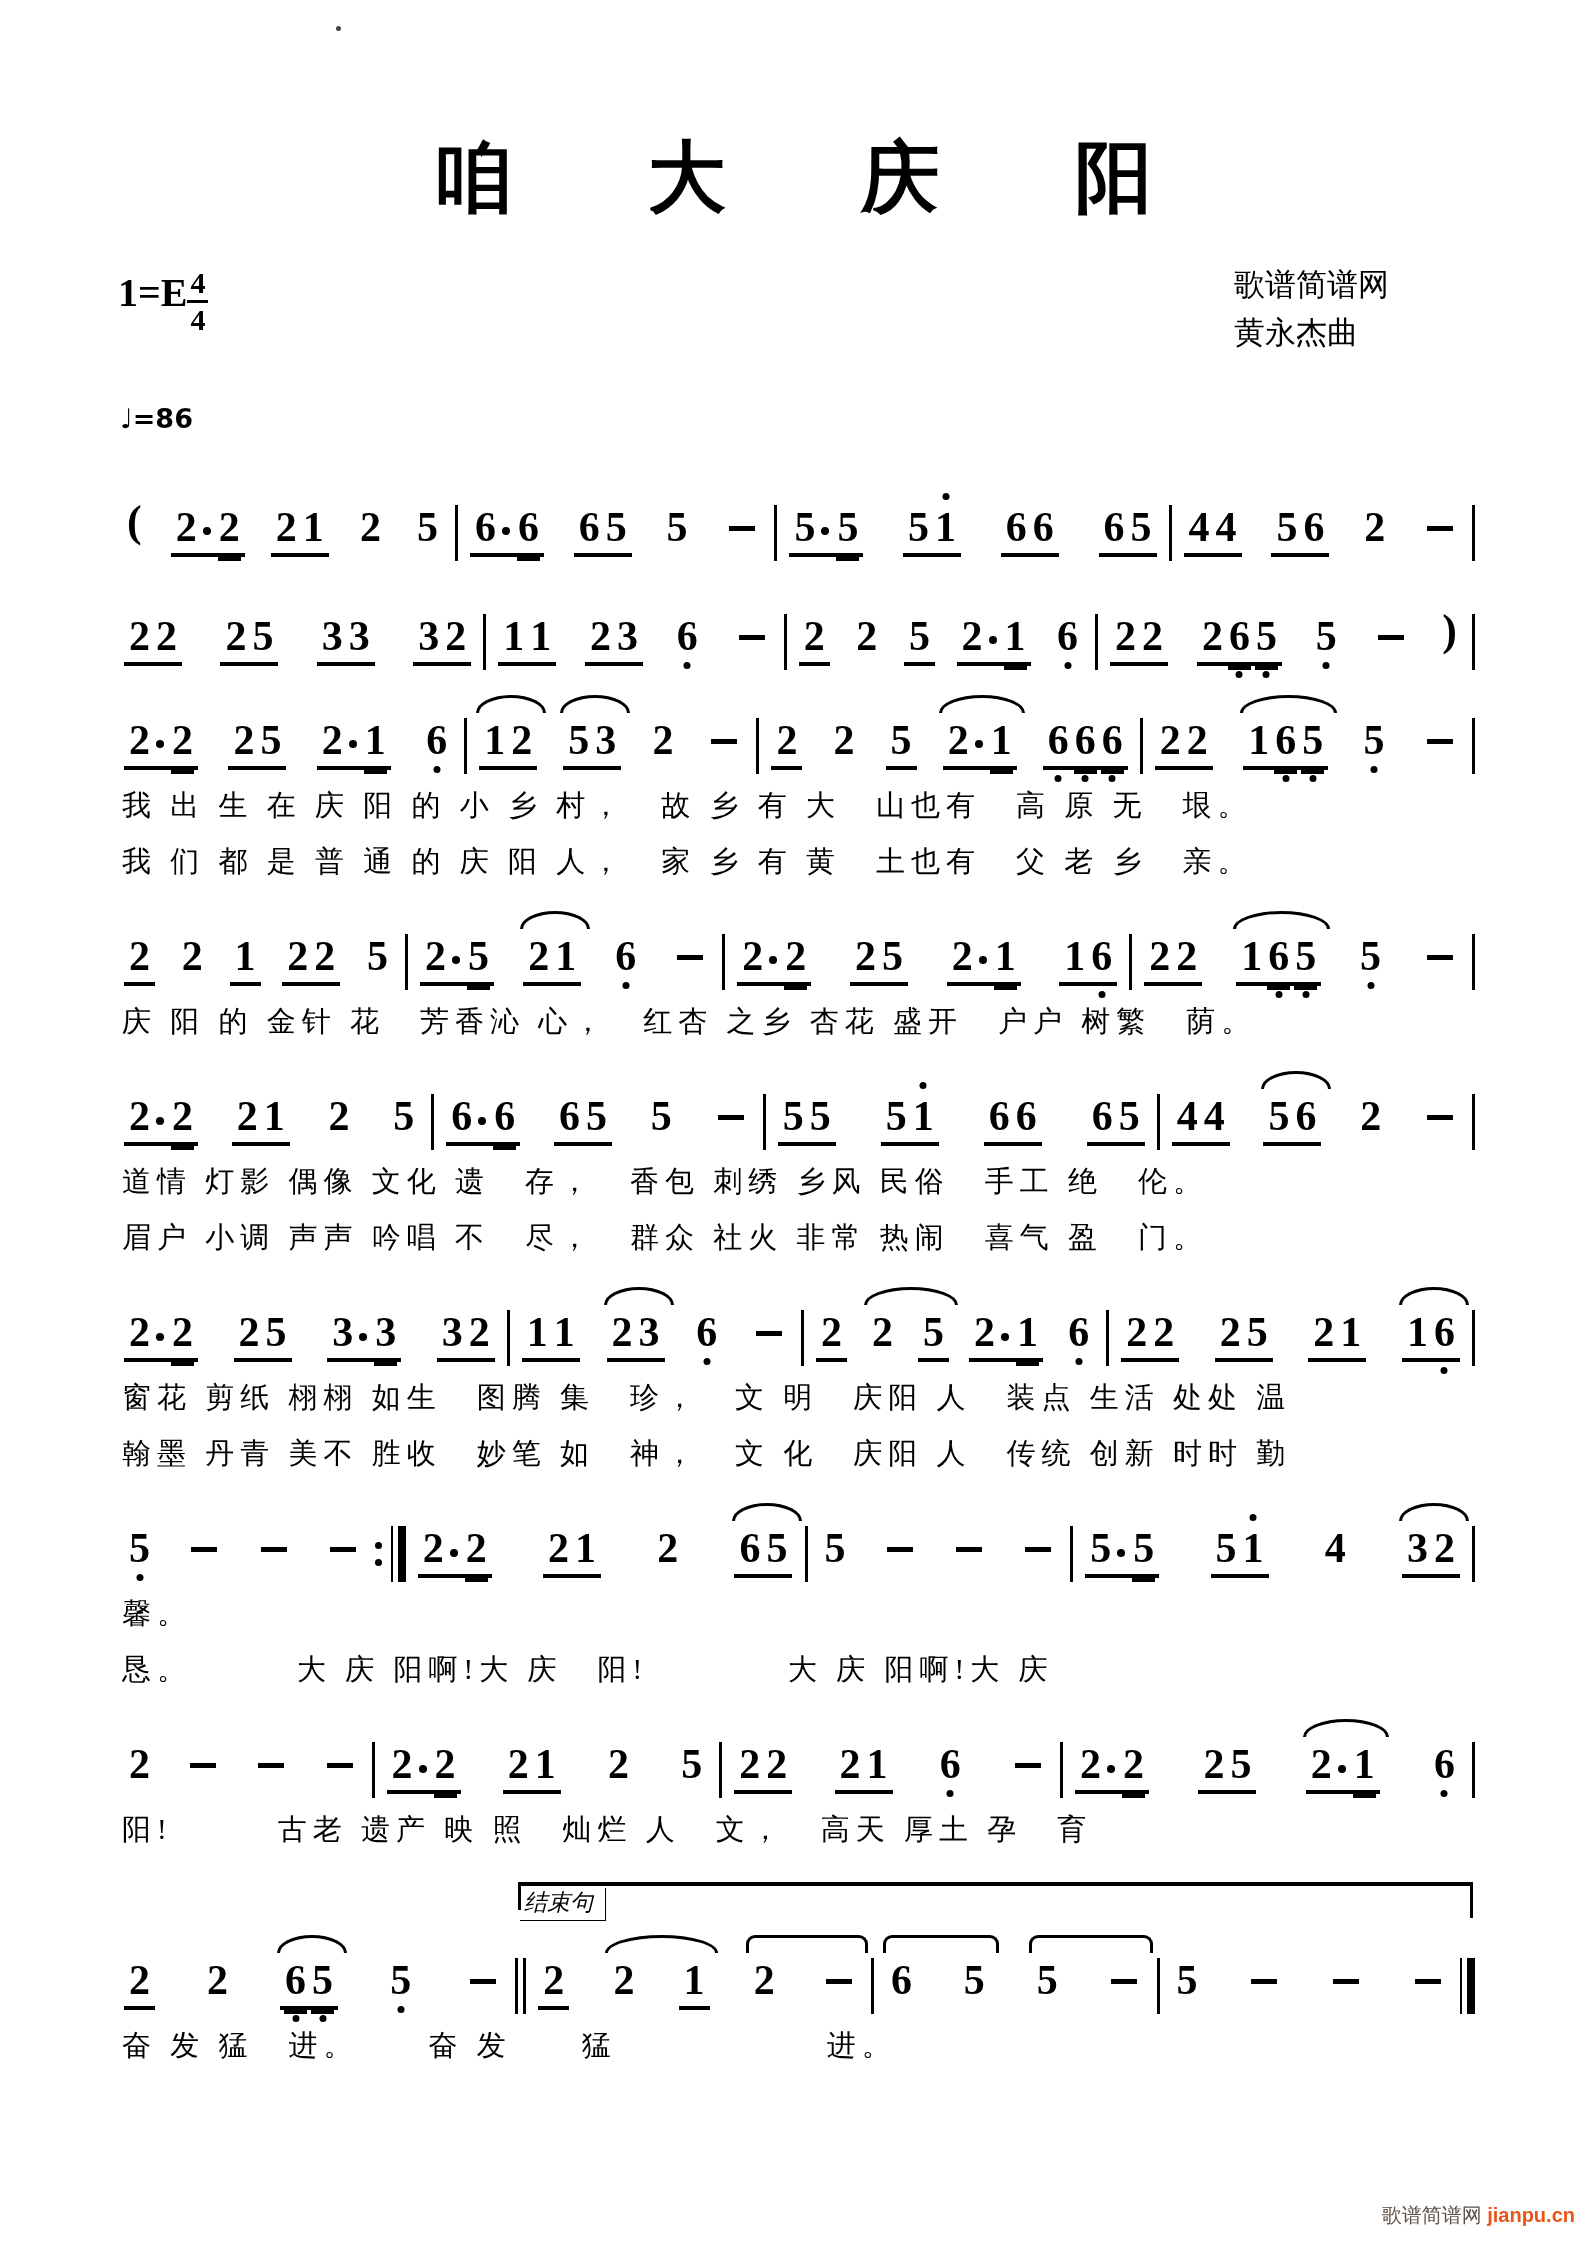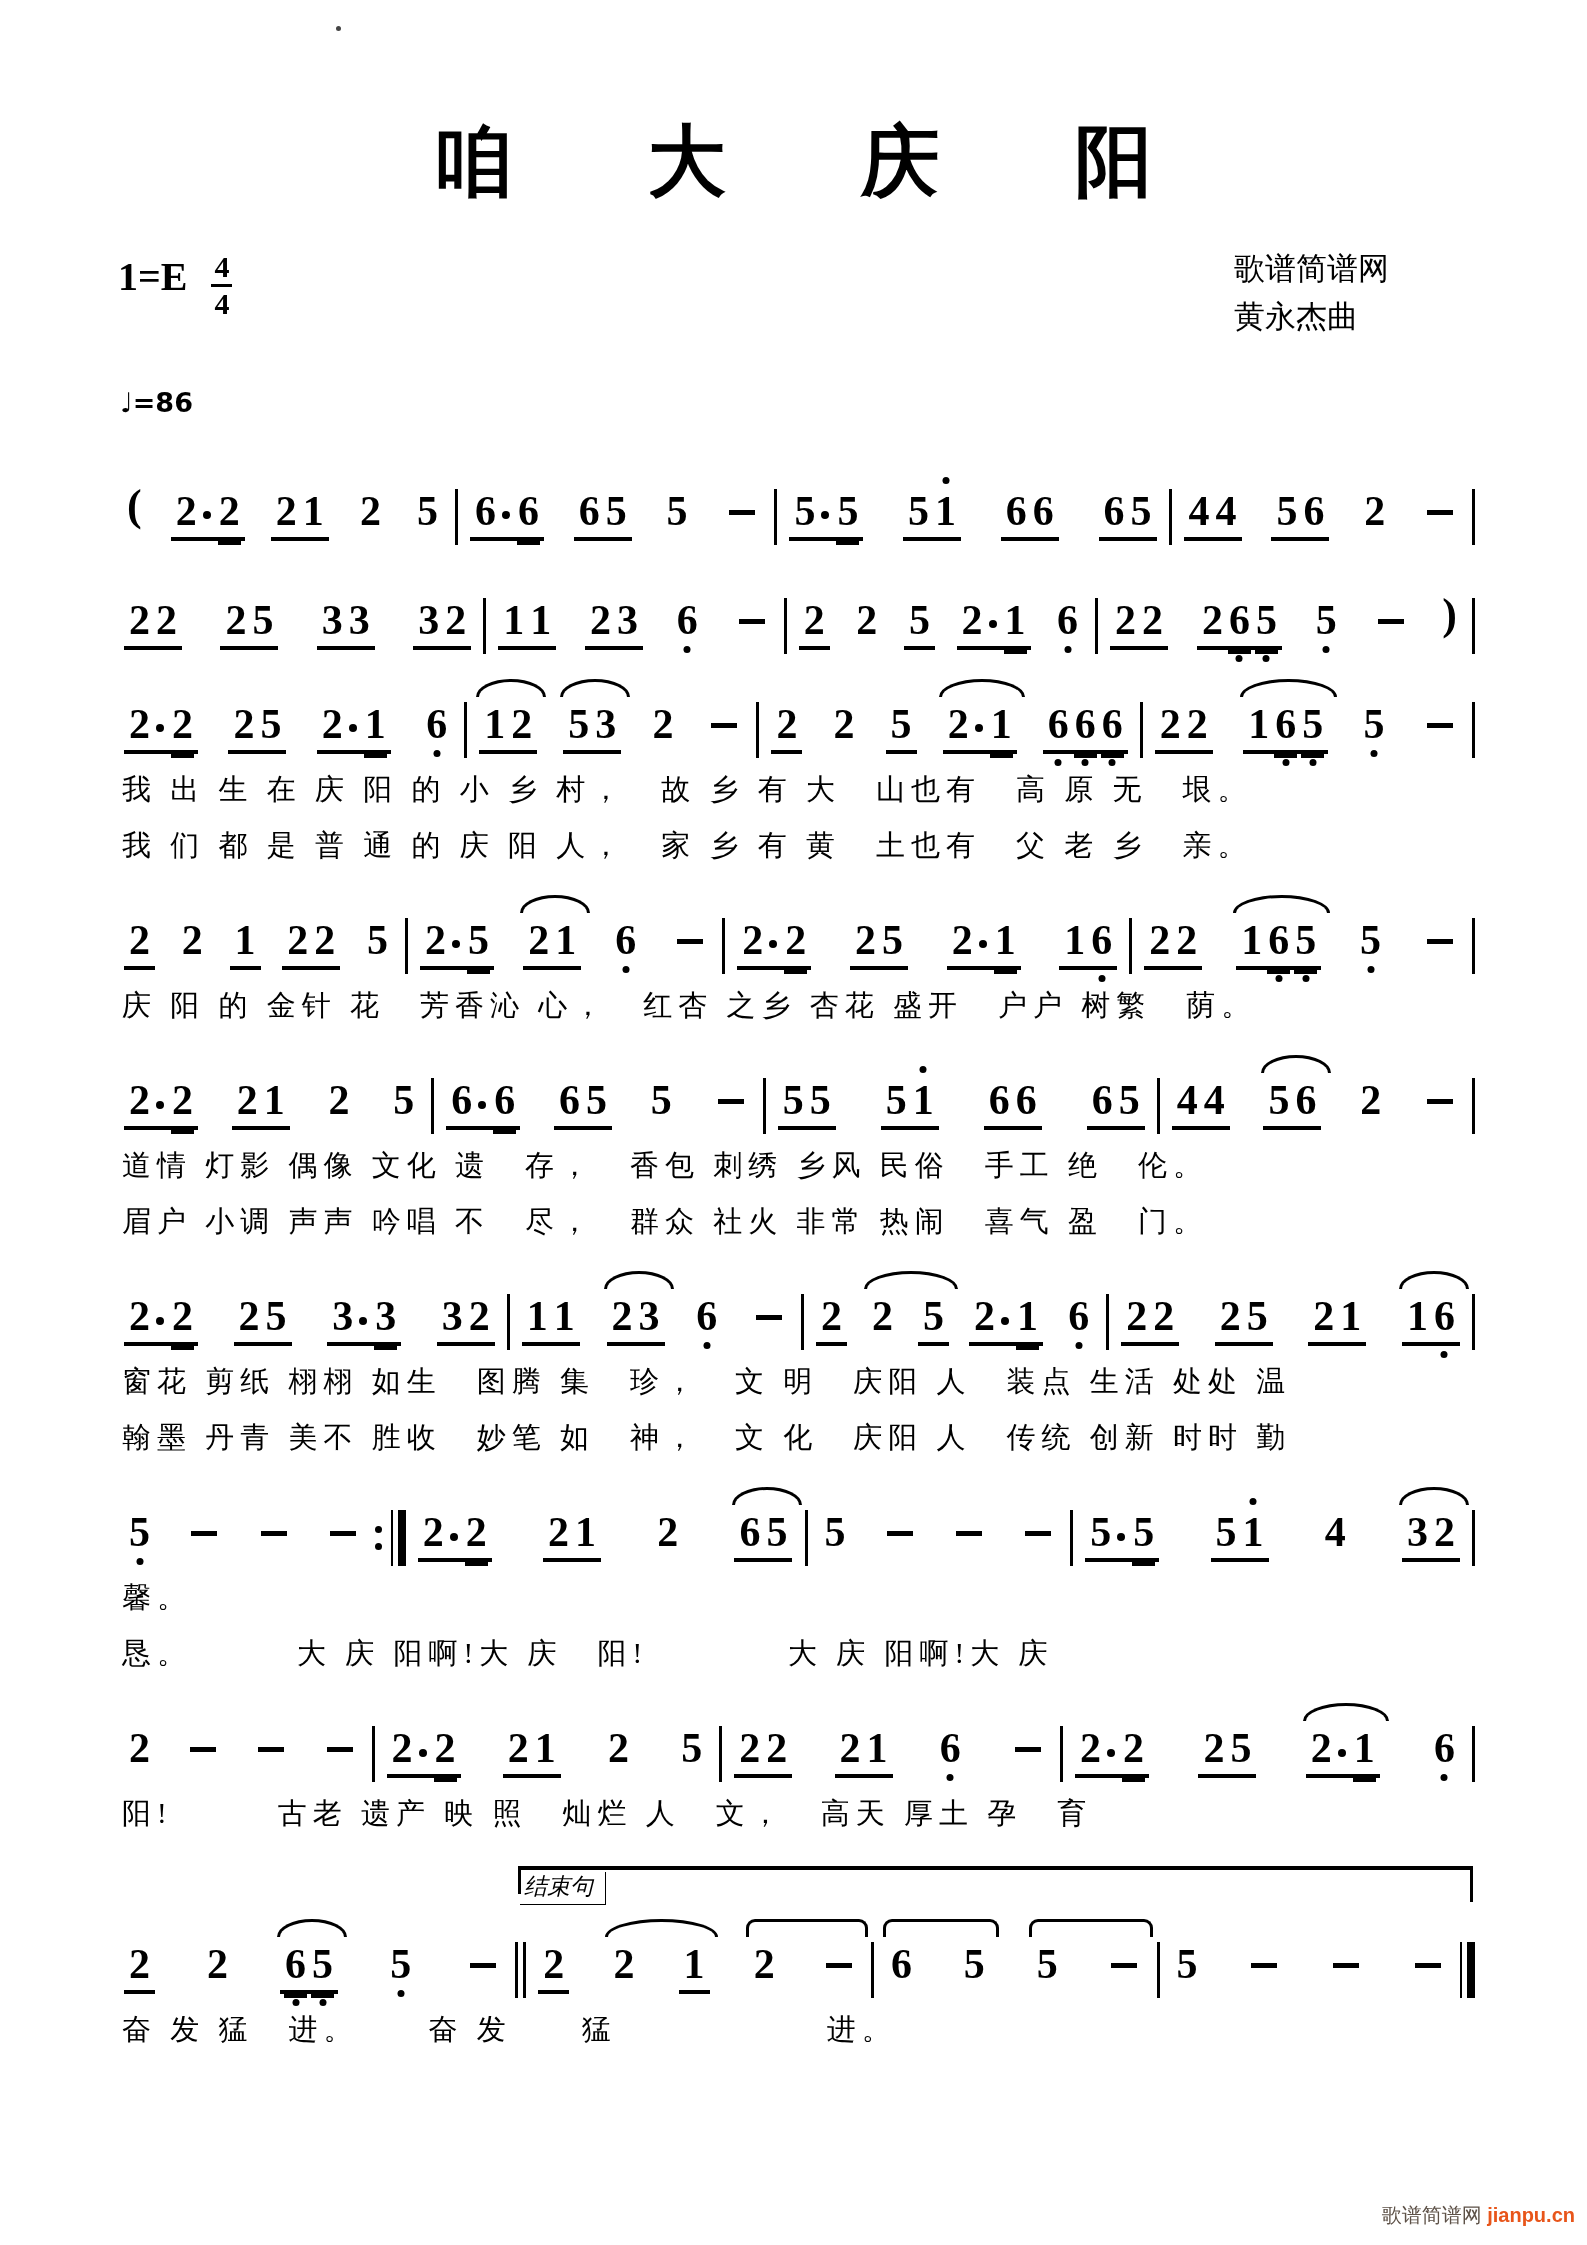--- a/index.html
+++ b/index.html
@@ -1,26 +1,26 @@
 <!DOCTYPE html>
 <html><head>
 <meta charset="utf-8">
 <style>
   html,body{margin:0;padding:0;background:#fff;}
   .page{position:relative;width:1587px;height:2245px;background:#ffffff;overflow:hidden;
         font-family:"Liberation Serif","DejaVu Serif",serif;color:#000;}
-  .sheet{padding:0 112px;}
+  .sheet{padding:16px 112px;}
 
   .speck{position:absolute;left:336px;top:26px;width:5px;height:5px;border-radius:50%;background:#444;}
 
   .title{padding-top:110px;text-align:center;font-size:78px;font-weight:bold;
          letter-spacing:58px;text-indent:58px;white-space:nowrap;}
 
   .meta{position:relative;height:140px;margin-top:26px;}
-  .keysig{position:absolute;left:6px;top:16px;display:flex;align-items:flex-start;gap:24px;
+  .keysig{position:absolute;left:6px;top:16px;display:flex;align-items:flex-start;
           font-size:40px;font-weight:bold;line-height:1;}
   .timesig{display:inline-flex;flex-direction:column;align-items:center;font-size:30px;
            font-weight:bold;line-height:1.08;margin-top:-6px;}
   .timesig .num{border-bottom:3px solid #000;padding:0 3px 1px;}
   .timesig .den{padding:1px 3px 0;}
   .credits{position:absolute;right:86px;top:4px;font-size:31px;line-height:1.55;text-align:left;}
 
   .tempo{font-size:27px;font-weight:bold;margin:6px 0 0 8px;
          font-family:"DejaVu Sans","Liberation Sans",sans-serif;}
 

